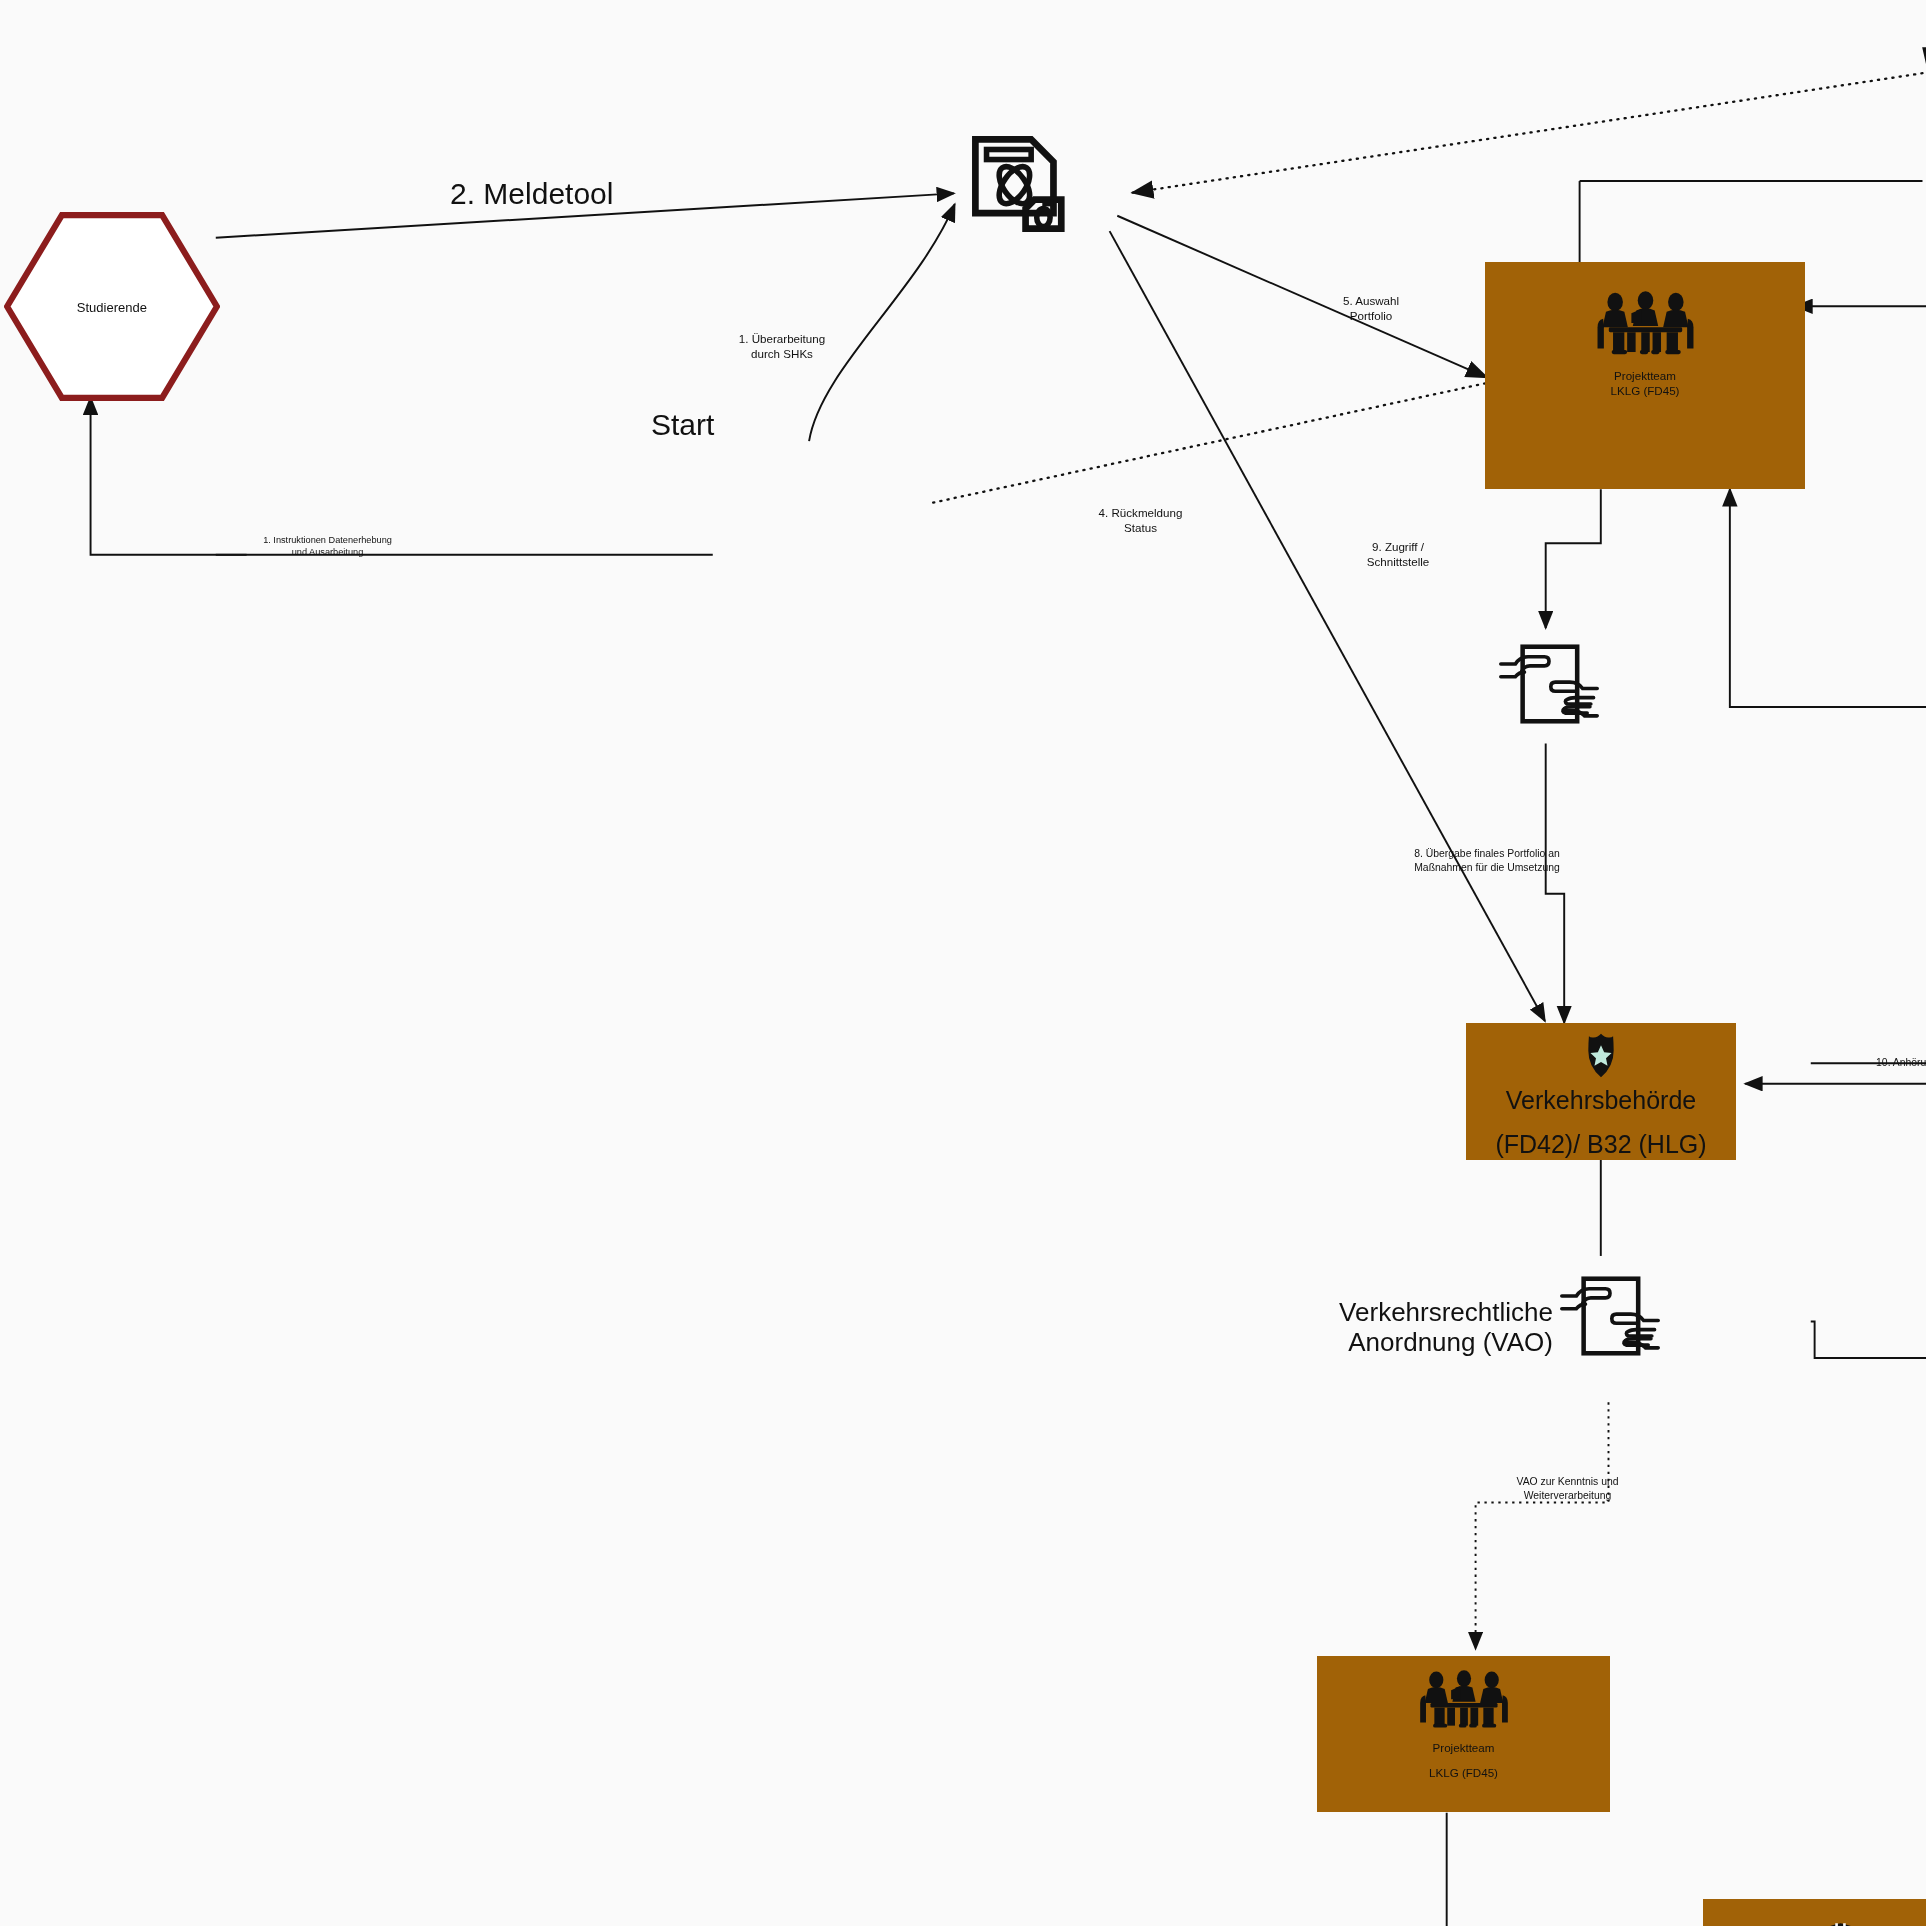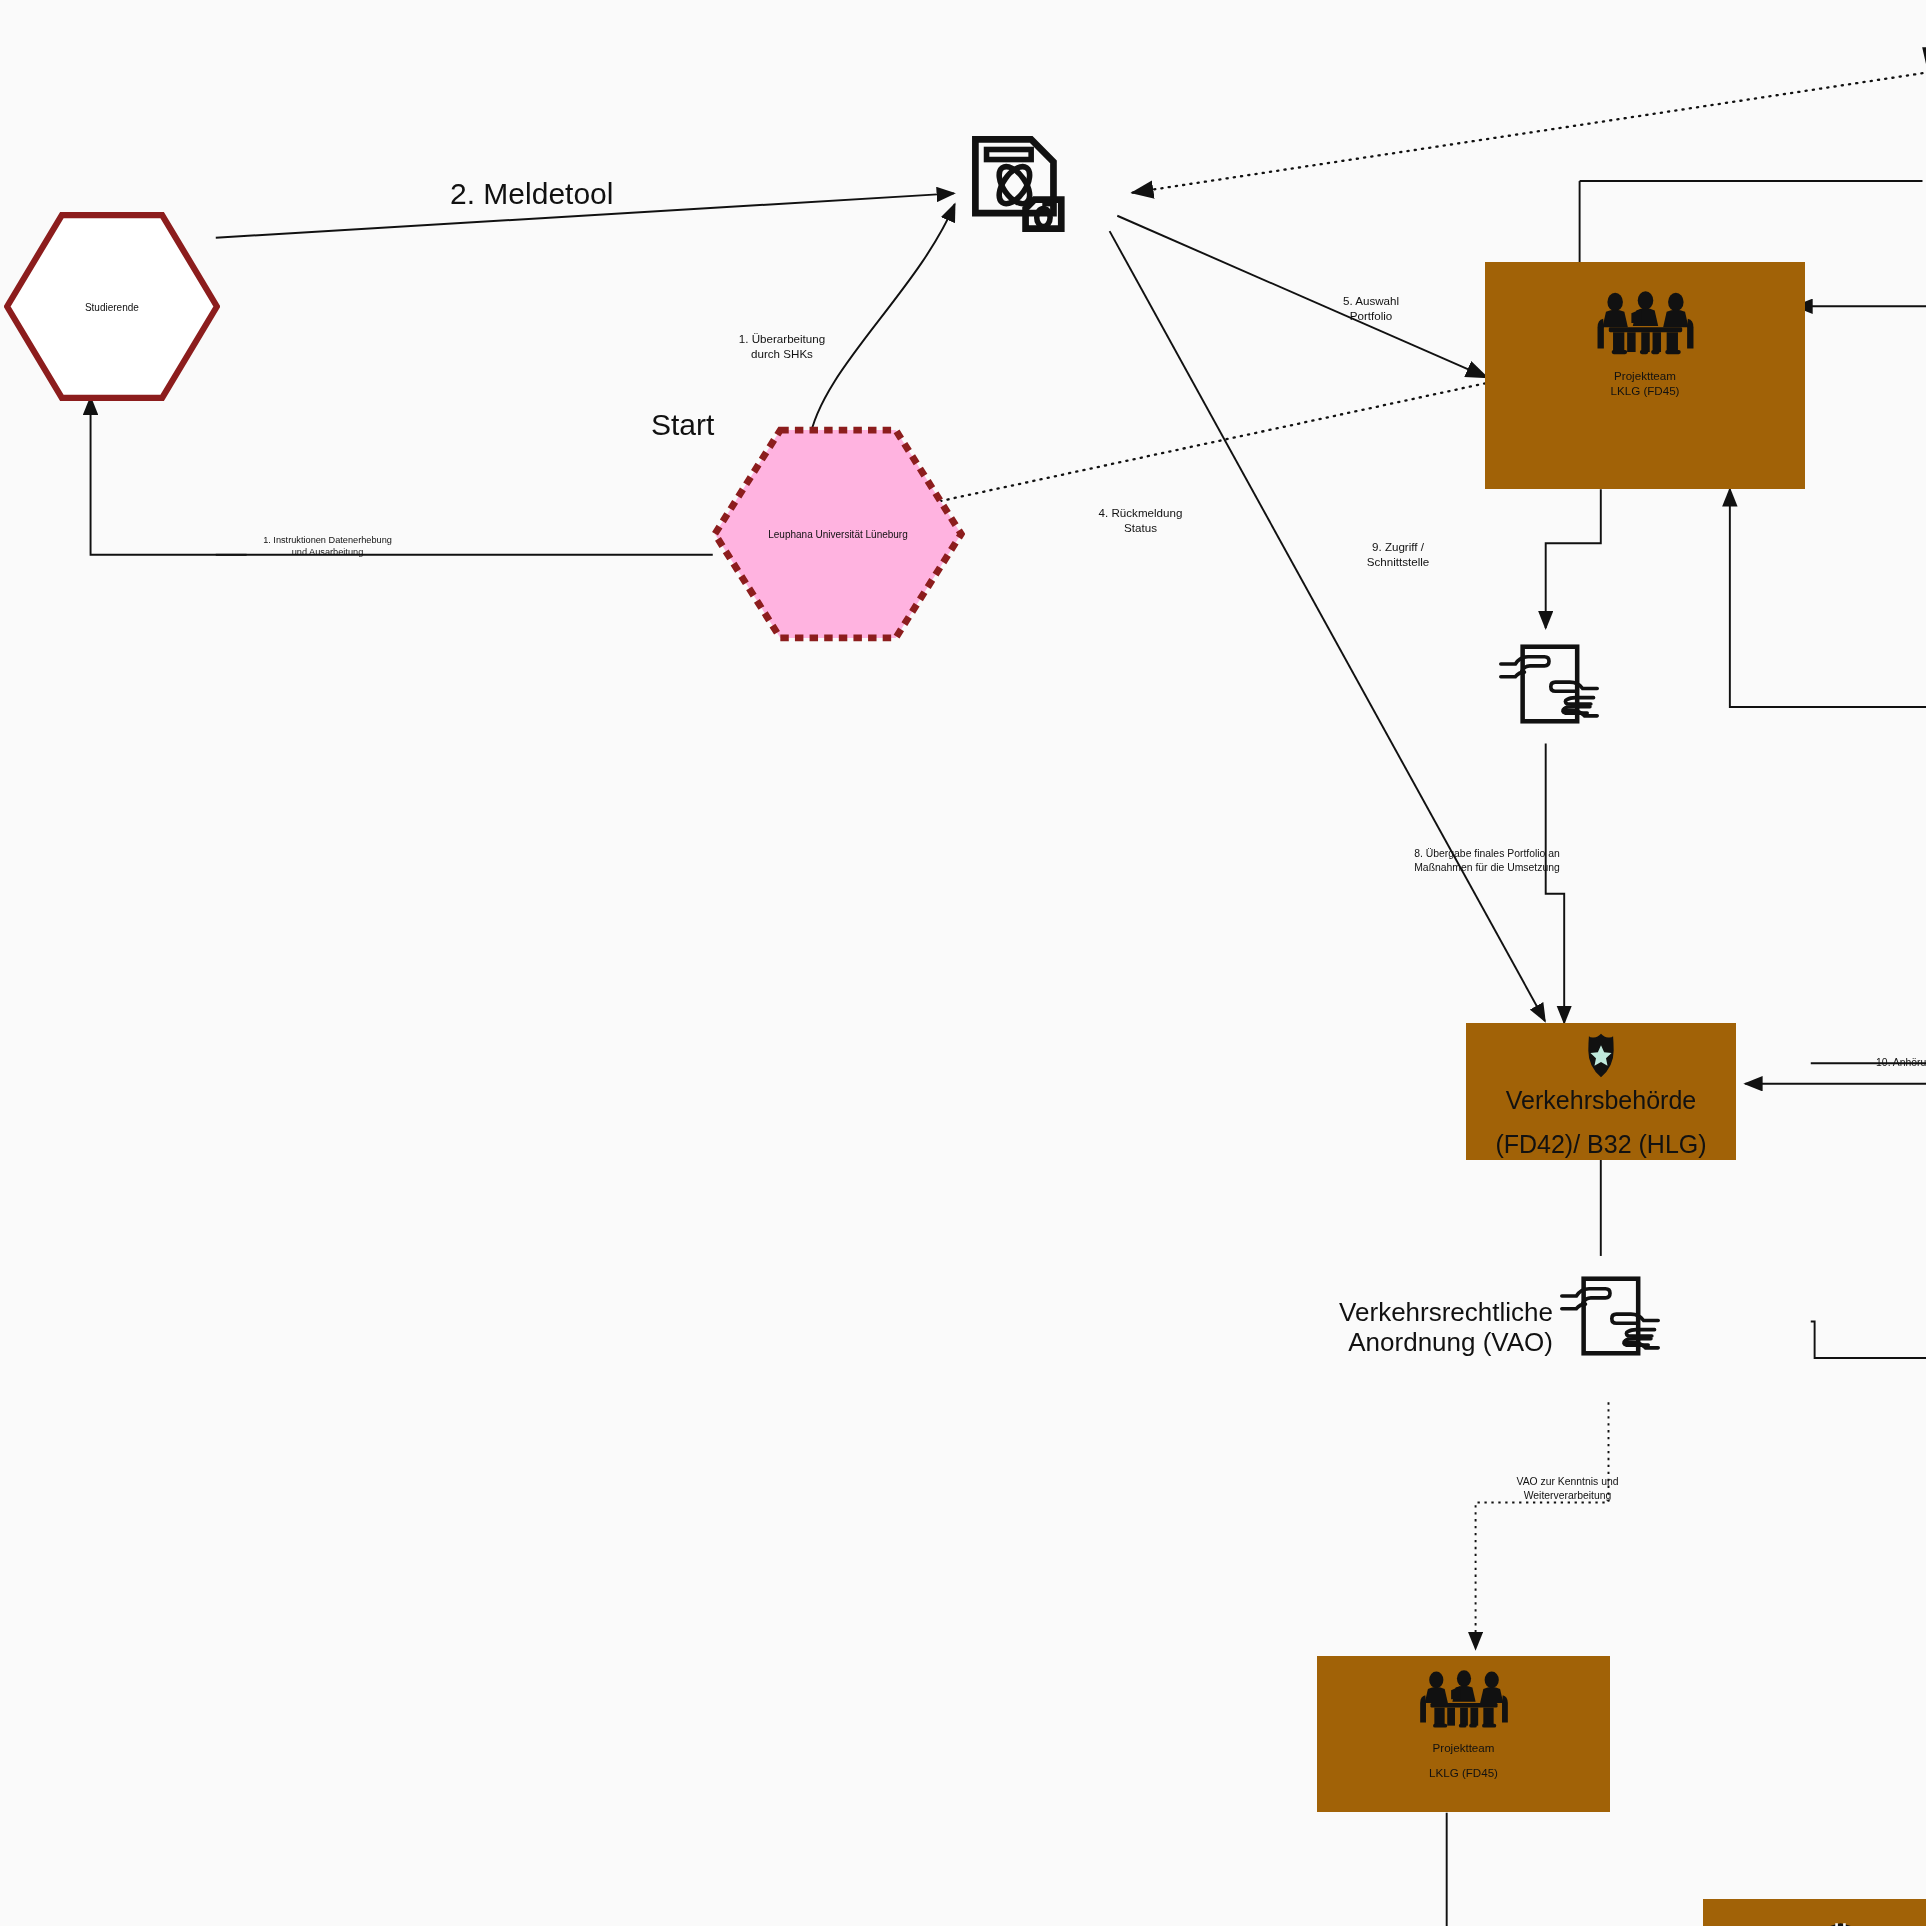--- a/index.html
+++ b/index.html
@@ -11,21 +11,21 @@
   .node{position:absolute;box-sizing:border-box;}
 
   
   .teal{background:#a16207;display:flex;flex-direction:column;align-items:center;justify-content:flex-start;}
   .teal .cap{font-size:11.6px;line-height:1.25;text-align:center;color:#111;margin-top:11px;}
   .teal .cap.big{font-size:25px;line-height:1.3;}
 
   
   .hexwrap{position:absolute;}
   .hexlabel{position:absolute;left:0;right:0;top:50%;transform:translateY(-50%);text-align:center;
-            font-size:10px;color:#111;z-index:3;}
+            font-size:13px;color:#111;z-index:3;}
 
   
   .iconnode{position:absolute;display:flex;flex-direction:column;align-items:center;}
 
   
   .title{position:absolute;font-size:30px;color:#111;white-space:nowrap;}
   .bigtext{position:absolute;font-size:26px;line-height:1.45;color:#111;}
 
   
   .elabel{position:absolute;font-size:9.2px;line-height:1.3;color:#111;text-align:center;
@@ -103,26 +103,20 @@
   <div class="title" style="left:450px;top:177px;">2. Meldetool</div>
   <div class="title" style="left:651px;top:408px;">Start</div>
 
   <div class="hexwrap" style="left:3.9px;top:212px;width:216px;height:189px;">
     <svg width="216" height="189" viewBox="0 0 560 490">
       <polygon points="150,8 410,8 552,245 410,482 150,482 8,245" fill="#ffffff" stroke="#8c1d1d" stroke-width="16"></polygon>
     </svg>
     <div class="hexlabel">Studierende</div>
   </div>
 
-  <div class="hexwrap" style="left:711px;top:426px;width:254px;height:216px;">
-    <svg width="254" height="216" viewBox="0 0 660 560">
-      <polygon points="180,10 480,10 650,280 480,550 180,550 10,280" fill="#ffb3e0" stroke="#8c1d1d" stroke-width="18" stroke-dasharray="22 16"></polygon>
-    </svg>
-    <div class="hexlabel">Leuphana Universität Lüneburg</div>
-  </div>
 
   <div class="iconnode" style="left:952px;top:135px;width:135px;">
     <svg class="ic" width="112" height="116" viewBox="0 0 100 104">
       <path d="M10 4 h50 l20 20 v46 h-70 z" fill="none" stroke="#111" stroke-width="6"></path>
       <rect x="20" y="13" width="40" height="9" fill="none" stroke="#111" stroke-width="5"></rect>
       <g stroke="#111" stroke-width="5" fill="none">
         <ellipse cx="45" cy="45" rx="10" ry="19" transform="rotate(35 45 45)"></ellipse>
         <ellipse cx="45" cy="45" rx="10" ry="19" transform="rotate(-35 45 45)"></ellipse>
       </g>
       <path d="M63 58 h24 v26 h-32 v-18 z" fill="none" stroke="#111" stroke-width="6"></path>

